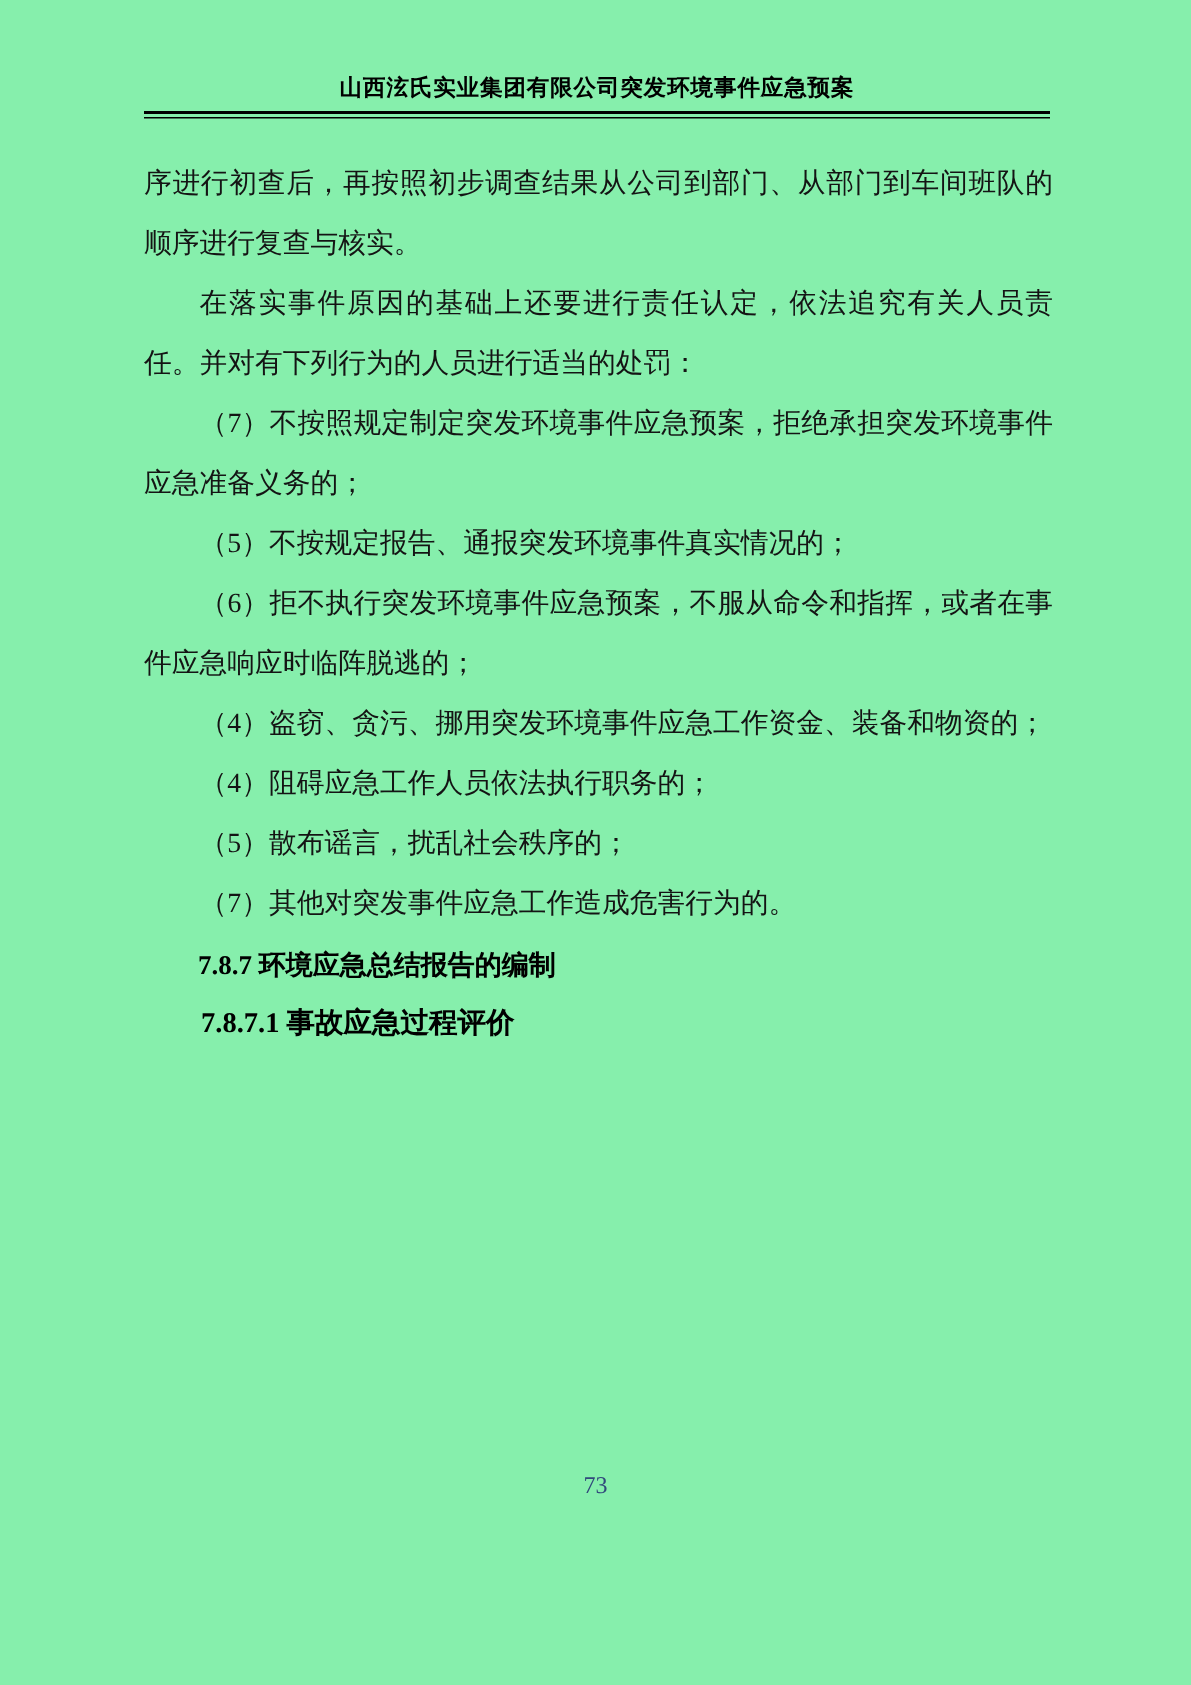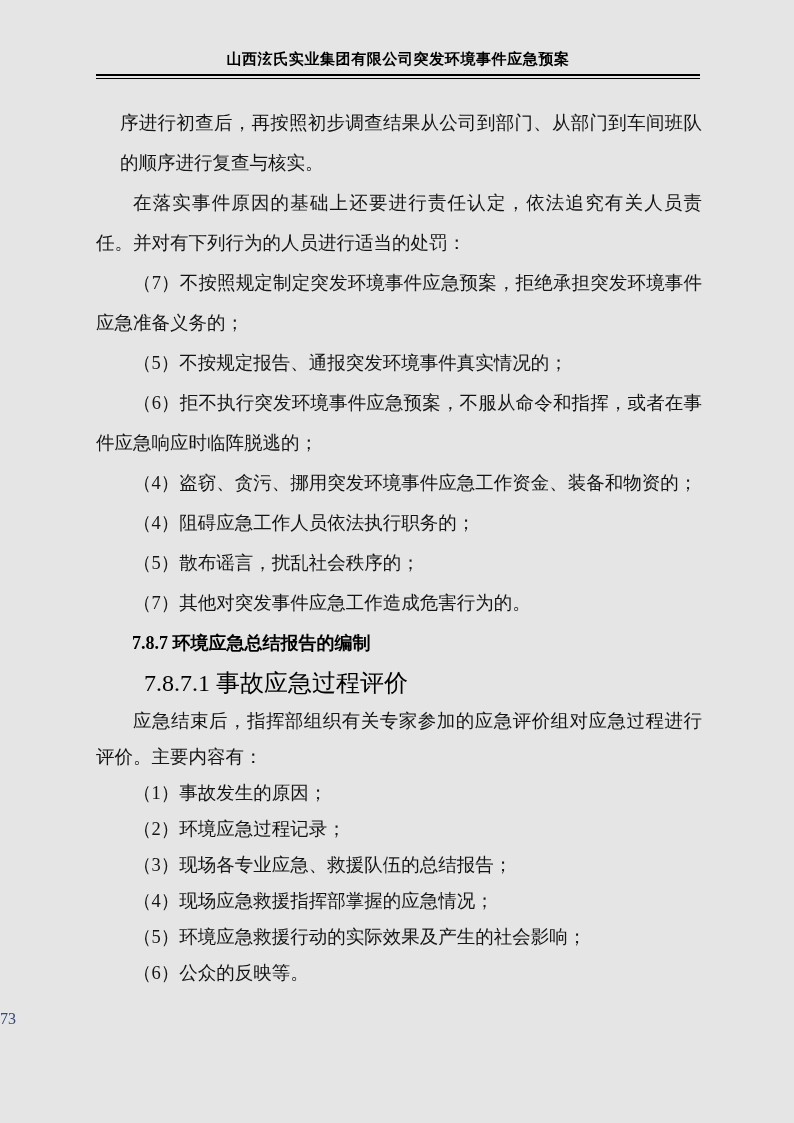--- a/index.html
+++ b/index.html
@@ -1,21 +1,21 @@
 <!DOCTYPE html>
 <html><head>
 <meta charset="utf-8">
 <style>
   * { margin: 0; padding: 0; box-sizing: border-box; }
   html, body { background: #ffffff; }
   .page {
     position: relative;
     width: 794px;
     height: 1123px;
-    background: #e5e5e5;
+    background: #86efac;
     font-family: "Liberation Serif", "DejaVu Serif", serif;
     color: #111111;
     overflow: hidden;
   }
   
   .header {
     position: absolute;
     left: 96px;
     right: 94px;
     top: 48px;
@@ -36,42 +36,43 @@
     position: absolute;
     left: 96px;
     top: 103px;
     width: 606px;
     font-size: 18.5px;
     line-height: 40px;
     text-align: justify;
     color: #141414;
   }
   .content p { text-indent: 2em; }
-  .content p.no-indent { text-indent: 0; margin-left: 24px; }
+  .content p.no-indent { text-indent: 0; }
   .heading-1 {
     font-size: 18px;
     font-weight: 700;
     line-height: 40px;
     text-indent: 0;
     color: #000000;
   }
   .heading-2 {
-    font-size: 24px;
-    font-weight: 400;
+    font-size: 19px;
+    font-weight: 700;
     line-height: 40px;
     text-indent: 0;
     color: #000000;
   }
   .section-2 { line-height: 36px; }
   
   .footer {
     position: absolute;
     left: 0;
     right: 0;
-    top: 1008px;
+    top: 980px;
+    text-align: center;
   }
   .page-number {
     font-size: 16px;
     line-height: 22px;
     color: #31497c;
   }
 </style>
 </head>
 <body>
 
@@ -93,28 +94,19 @@
     <p>（5）不按规定报告、通报突发环境事件真实情况的；</p>
     <p>（6）拒不执行突发环境事件应急预案，不服从命令和指挥，或者在事件应急响应时临阵脱逃的；</p>
     <p>（4）盗窃、贪污、挪用突发环境事件应急工作资金、装备和物资的；</p>
     <p>（4）阻碍应急工作人员依法执行职务的；</p>
     <p>（5）散布谣言，扰乱社会秩序的；</p>
     <p>（7）其他对突发事件应急工作造成危害行为的。</p>
 
     <p class="heading-1">7.8.7 环境应急总结报告的编制</p>
     <p class="heading-2">7.8.7.1 事故应急过程评价</p>
 
-    <div class="section-2">
-      <p>应急结束后，指挥部组织有关专家参加的应急评价组对应急过程进行评价。主要内容有：</p>
-      <p>（1）事故发生的原因；</p>
-      <p>（2）环境应急过程记录；</p>
-      <p>（3）现场各专业应急、救援队伍的总结报告；</p>
-      <p>（4）现场应急救援指挥部掌握的应急情况；</p>
-      <p>（5）环境应急救援行动的实际效果及产生的社会影响；</p>
-      <p>（6）公众的反映等。</p>
-    </div>
   </div>
 
   <div class="footer">
     <span class="page-number">73</span>
   </div>
 
 </div>
 
 </body></html>

